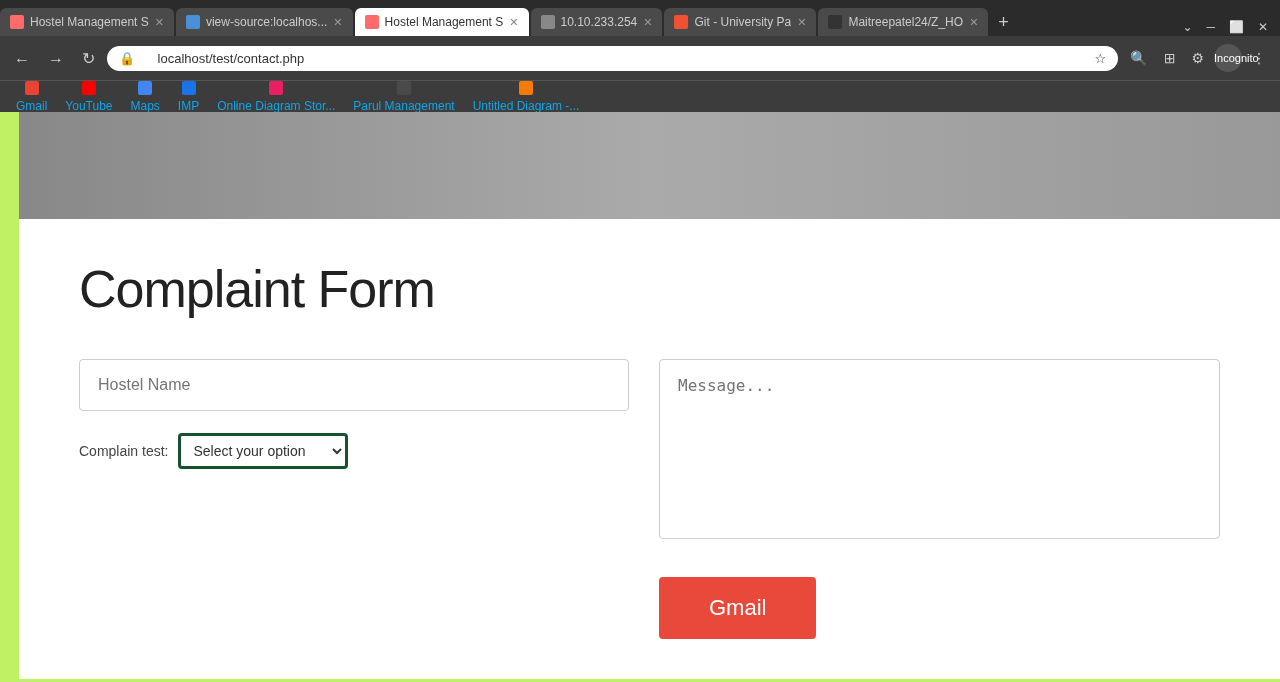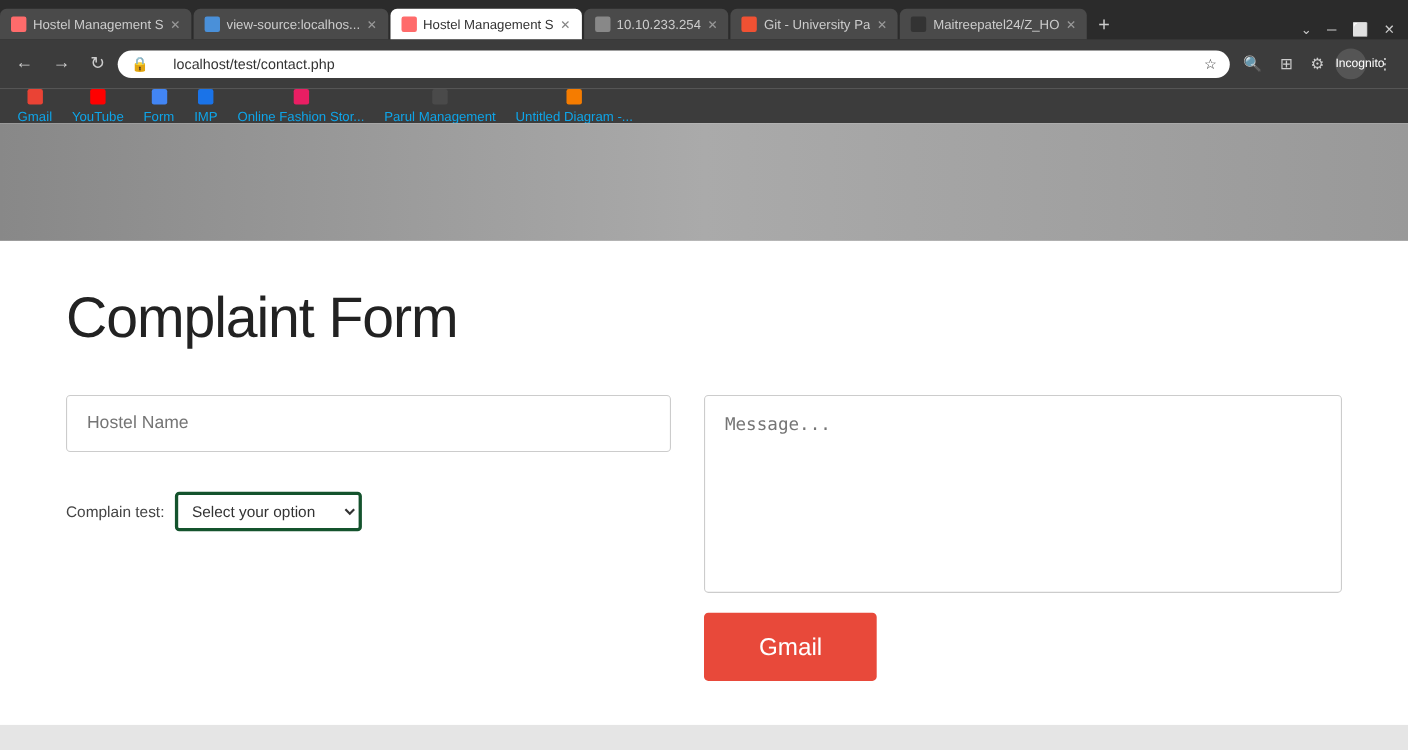--- a/index.html
+++ b/index.html
@@ -165,23 +165,24 @@
     }
     .bookmark-favicon {
       width: 14px;
       height: 14px;
       border-radius: 2px;
       flex-shrink: 0;
     }
 
     
     .page-content {
-      background: #e5e5e5;
+      background: #bef264;
       min-height: 570px;
       position: relative;
+      padding-left: 19px;
     }
 
     
     .hero-image {
       width: 100%;
       height: 107px;
       background: linear-gradient(to right, #888, #aaa, #999);
       overflow: hidden;
     }
 
@@ -201,28 +202,28 @@
 
     .form-layout {
       display: flex;
       gap: 30px;
       align-items: flex-start;
     }
 
     .form-left {
       display: flex;
       flex-direction: column;
-      gap: 36px;
+      gap: 22px;
       flex: 0 0 550px;
     }
 
     .form-right {
       display: flex;
       flex-direction: column;
-      gap: 8px;
+      gap: 28px;
       flex: 1;
     }
 
     .form-input {
       width: 100%;
       padding: 16px 18px;
       border: 1px solid #ccc;
       border-radius: 4px;
       font-size: 16px;
       color: #999;
@@ -356,29 +357,29 @@
     <div class="bookmark-item">
       <span class="bookmark-favicon" style="background:#ea4335"></span>
       <span>Gmail</span>
     </div>
     <div class="bookmark-item">
       <span class="bookmark-favicon" style="background:#ff0000"></span>
       <span>YouTube</span>
     </div>
     <div class="bookmark-item">
       <span class="bookmark-favicon" style="background:#4285f4"></span>
-      <span>Form</span>
+      <span>Maps</span>
     </div>
     <div class="bookmark-item">
       <span class="bookmark-favicon" style="background:#1a73e8"></span>
       <span>IMP</span>
     </div>
     <div class="bookmark-item">
       <span class="bookmark-favicon" style="background:#e91e63"></span>
-      <span>Online Fashion Stor...</span>
+      <span>Online Diagram Stor...</span>
     </div>
     <div class="bookmark-item">
       <span class="bookmark-favicon" style="background:#4a4a4a"></span>
       <span>Parul Management</span>
     </div>
     <div class="bookmark-item">
       <span class="bookmark-favicon" style="background:#f57c00"></span>
       <span>Untitled Diagram -...</span>
     </div>
   </div>

